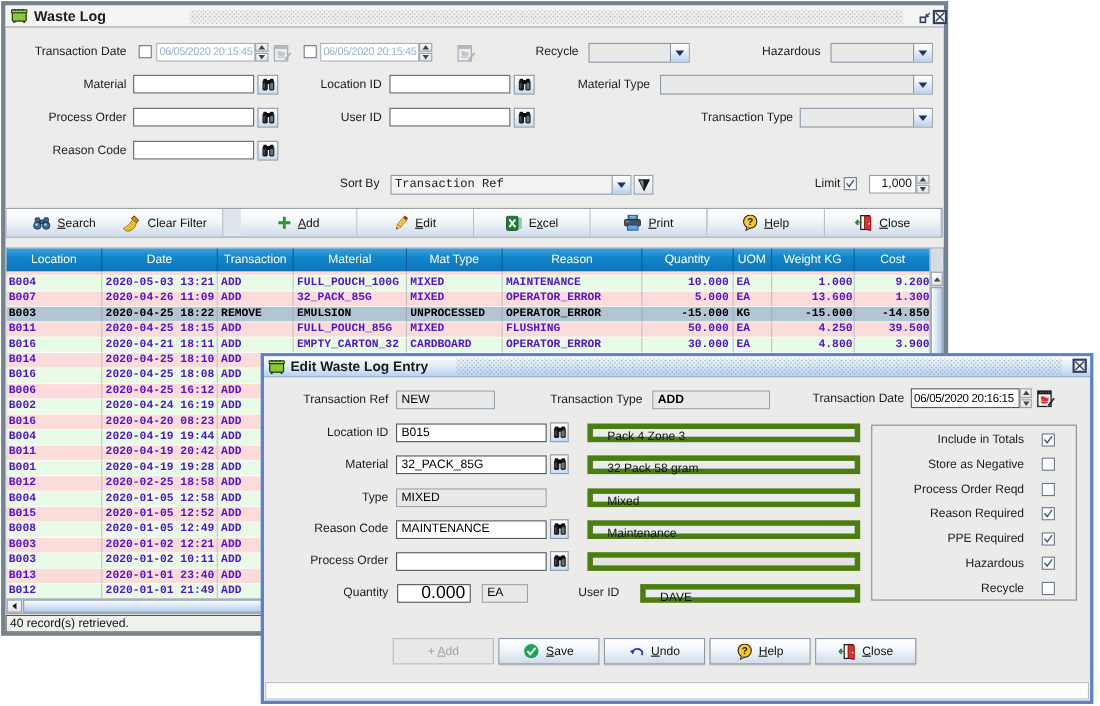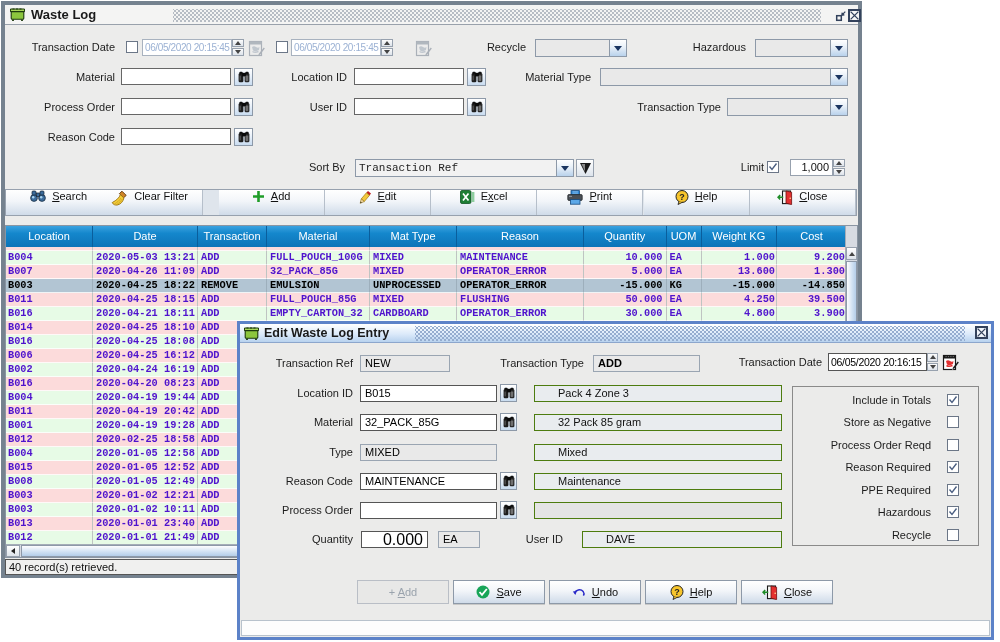--- a/index.html
+++ b/index.html
@@ -12,21 +12,21 @@
 .cb{position:absolute;background:#fff;border:1px solid #6b7687;box-sizing:border-box;
  display:flex;align-items:center;justify-content:center}
 .arrbtn{position:absolute;background:linear-gradient(180deg,#ffffff,#e8f0f8 45%,#b9d2ec);
  border-left:1px solid #8d99a8;display:flex;align-items:center;justify-content:center}
 .tridn{width:0;height:0;border-left:4.5px solid transparent;border-right:4.5px solid transparent;border-top:5.5px solid #1b3560}
 .spin{position:absolute;left:0;width:100%;background:linear-gradient(180deg,#fcfcfc,#dde3ea);
  border:1px solid #97a1ae;display:flex;align-items:center;justify-content:center;box-sizing:border-box}
 .triup_s{width:0;height:0;border-left:3px solid transparent;border-right:3px solid transparent;border-bottom:4px solid #444}
 .tridn_s{width:0;height:0;border-left:3px solid transparent;border-right:3px solid transparent;border-top:4px solid #444}
 .tbtn{position:absolute;top:0;height:100%;background:linear-gradient(180deg,#ffffff 0%,#f2f5f9 45%,#cfdbe9 100%);
- border-right:1px solid #b6bfca;display:flex;align-items:flex-start;justify-content:center;gap:6px;
+ border-right:1px solid #b6bfca;display:flex;align-items:center;justify-content:center;gap:6px;
  font-size:11px;color:#111}
 .dbtn{position:absolute;background:linear-gradient(180deg,#ffffff 0%,#f2f5f9 45%,#cfdbe9 100%);
  border:1px solid #8d99a8;box-shadow:0 1px 0 rgba(0,0,0,.15);display:flex;align-items:center;justify-content:center;gap:6px;
  font-size:11px;color:#111;box-sizing:border-box}
 .u{text-decoration:underline}
 .hcell{position:absolute;top:0;height:100%;color:#fff;font-size:11px;text-align:center;
  line-height:21px;border-right:1px solid #0a5e9c;box-sizing:border-box}
 .row{position:relative;height:14px;white-space:nowrap;font-size:0}
 .row div.l0{padding-left:2px}
 .row div{display:inline-block;vertical-align:top;height:14px;line-height:13px;overflow:hidden;font-size:10.3px;border-bottom:1px solid rgba(255,255,255,.8);
@@ -34,22 +34,22 @@
 .g{background:#e7fbe6}.p{background:#fcdbdb}.s{background:#b2c5d3}
 .row.s div{color:#000;border-right-color:#9dafbc}
 .num{text-align:right}
 .row div.w{padding-right:1px}.row div.c{padding-right:1px}
 .gridfont{font-family:"Liberation Mono",monospace;font-size:10.5px;font-weight:bold;color:#4f13cd}
 .dot-g{background-image:radial-gradient(circle,#b4bac2 0.7px,transparent 0.9px),
  radial-gradient(circle,#b4bac2 0.7px,transparent 0.9px);background-size:4px 4px;background-position:0 0,2px 2px}
 .dot-b{background-image:radial-gradient(circle,#93abce 0.7px,transparent 0.9px),
  radial-gradient(circle,#93abce 0.7px,transparent 0.9px);background-size:4px 4px;background-position:0 0,2px 2px}
 .ro{background:#e9e9e9;border:1px solid #9aa5b2}
-.desc{position:absolute;background:#e9ecef;border:1px solid #4d7c0f;box-sizing:border-box;
- font-size:11px;color:#111;line-height:15px;padding-left:23px;white-space:nowrap}
+.desc{position:absolute;background:#e9ecef;border:5px solid #4d7c0f;box-sizing:border-box;
+ font-size:11px;color:#111;line-height:15px;padding-left:13px;white-space:nowrap}
 
 </style></head><body>
 <div class="abs" style="left:1px;top:1px;width:861px;height:577px;background:#75828f;padding:4px">
 <div class="abs" style="left:4px;top:4px;right:4px;bottom:4px;background:#ececeb">
 <div class="abs" style="left:0;top:0;right:0;height:20px;background:#f4f4f3;border-bottom:1px solid #99a1ab">
 <div class="abs" style="left:5px;top:2px"><svg width="15" height="15" viewBox="0 0 15 15">
             <g>
 <rect x="1.2" y="4" width="12.6" height="8.2" rx="1" fill="#8cc63e" stroke="#1d3a0d" stroke-width="1.1"></rect>
 <rect x="0.4" y="2" width="14.2" height="2.6" rx="0.8" fill="#a8d65a" stroke="#1d3a0d" stroke-width="1.1"></rect>
 <path d="M2.5 2 L4.5 2 M6 2 L8 2 M9.5 2 L11.5 2" stroke="#1d3a0d" stroke-width="1.2"></path>
@@ -719,21 +719,21 @@
 <rect x="0.6" y="2.2" width="4.8" height="9" rx="1.3" fill="#1d1d1d"></rect>
 <rect x="6.6" y="2.2" width="4.8" height="9" rx="1.3" fill="#2a2a2a"></rect>
 <rect x="1.3" y="0.7" width="3.4" height="2.6" rx="1" fill="#111"></rect>
 <rect x="7.3" y="0.7" width="3.4" height="2.6" rx="1" fill="#111"></rect>
 <rect x="4" y="1.8" width="4" height="3.6" fill="#0a0a0a"></rect>
 <rect x="7.6" y="4.4" width="2.6" height="5.6" rx="0.8" fill="#707070"></rect>
 <rect x="1.4" y="4.4" width="1.6" height="5" rx="0.6" fill="#4a4a4a"></rect>
 </svg>
       </div>
 <div class="desc" style="left:294px;top:61px;width:248px;height:17px;background:#e9ecef">Pack 4 Zone 3</div>
-<div class="desc" style="left:294px;top:90px;width:248px;height:17px;background:#e9ecef">32 Pack 85 gram</div>
+<div class="desc" style="left:294px;top:90px;width:248px;height:17px;background:#e9ecef">32 Pack 58 gram</div>
 <div class="desc" style="left:294px;top:120px;width:248px;height:17px;background:#e9ecef">Mixed</div>
 <div class="desc" style="left:294px;top:149px;width:248px;height:17px;background:#e9ecef">Maintenance</div>
 <div class="desc" style="left:294px;top:178px;width:248px;height:17px;background:#e4e4e4"></div>
 <div class="desc" style="left:342px;top:207px;width:200px;height:17px;background:#e9ecef">DAVE</div>
 <div class="tf" style="left:121px;top:207px;width:67px;height:17px;border-color:#555">
         <div style="font-size:16px;line-height:15px;text-align:right;padding-right:4px">0.000</div>
       </div>
 <div class="tf ro" style="left:198px;top:207px;width:42px;height:17px">
         <div style="font-size:11px;line-height:15px;padding-left:4px">EA</div>
       </div>

